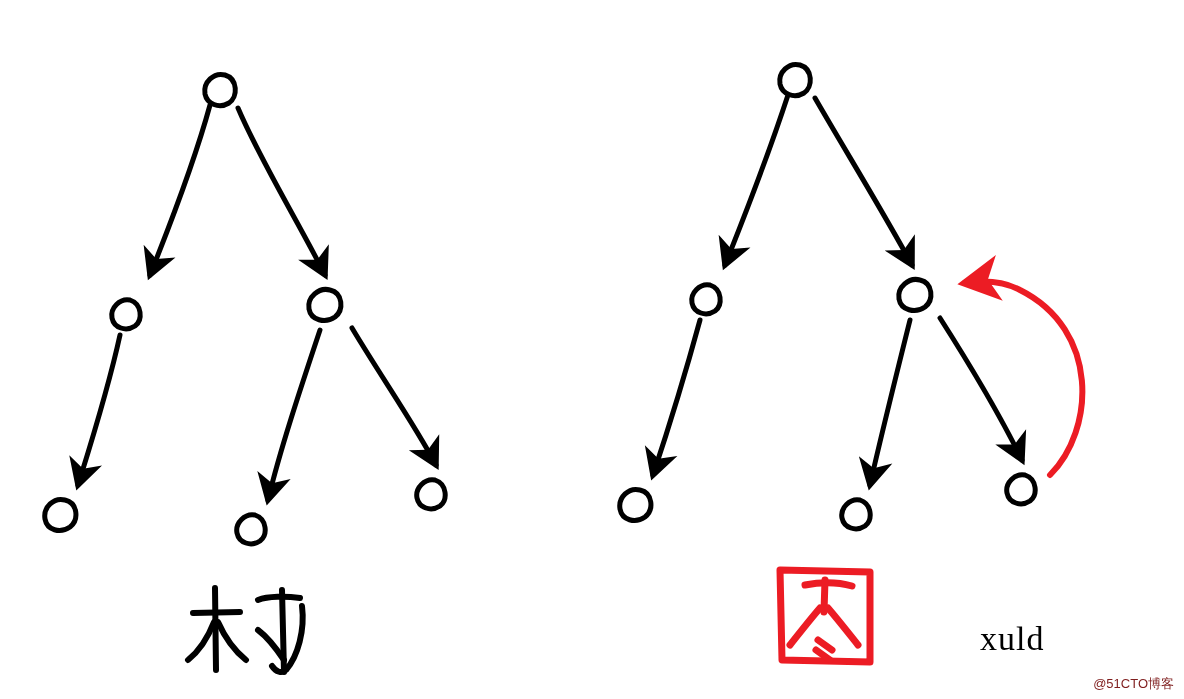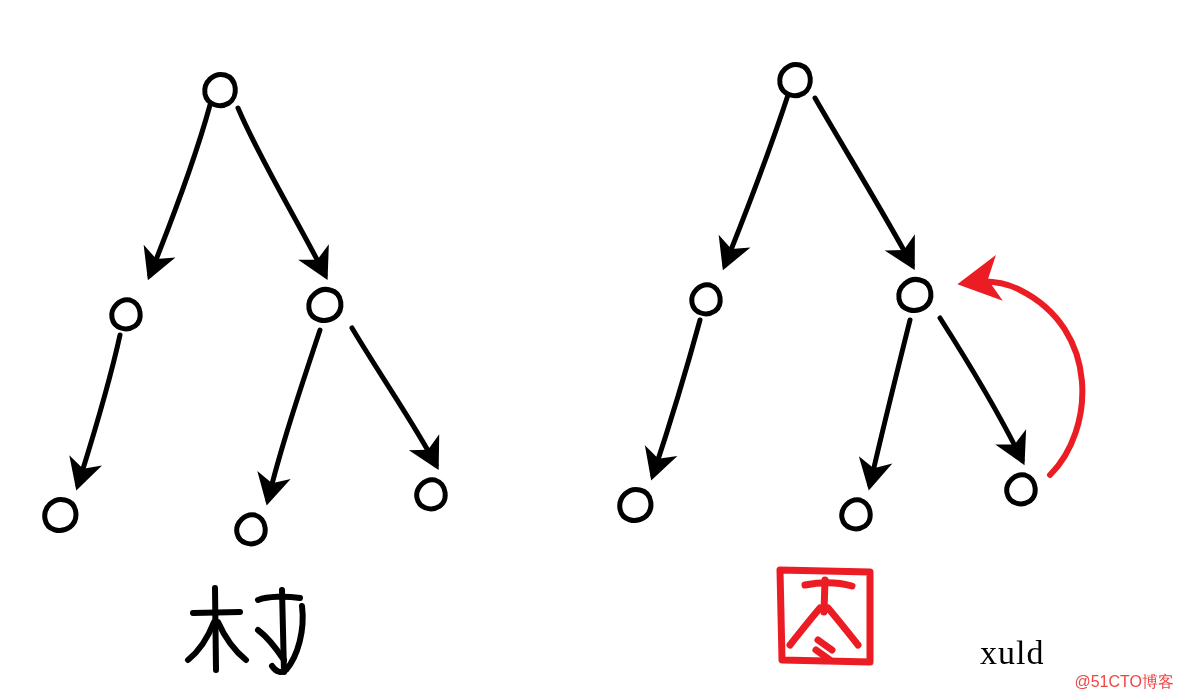--- a/index.html
+++ b/index.html
@@ -14,28 +14,27 @@
   svg {
     display: block;
     position: absolute;
     top: 0;
     left: 0;
   }
   .label {
     position: absolute;
     font-family: "Comic Sans MS", "Segoe Script", cursive, sans-serif;
     color: #000;
-    margin-top: 14px;
   }
   .watermark {
     position: absolute;
     bottom: 6px;
     right: 10px;
-    font-size: 16px;
-    color: #ef4444;
+    font-size: 13px;
+    color: #7f1d1d;
     font-family: sans-serif;
   }
 </style>
 </head>
 <body>
 
 <svg width="1184" height="699" viewBox="0 0 1184 699">
 
   <defs>
     <marker id="ah-black" viewBox="0 0 14 14" refX="10" refY="7" markerWidth="8" markerHeight="8" orient="auto-start-reverse">

